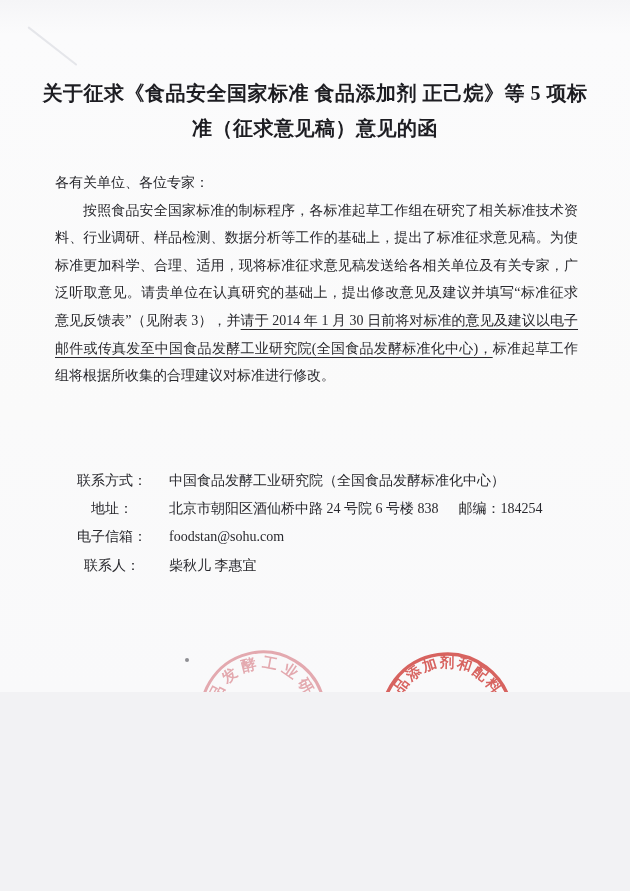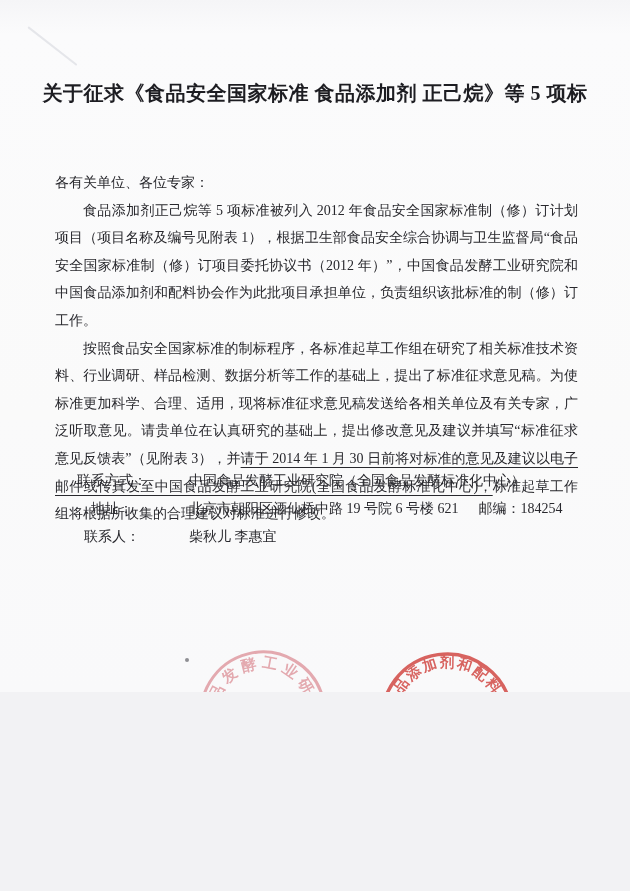--- a/index.html
+++ b/index.html
@@ -42,21 +42,21 @@
   
   .contact {
     position: absolute;
     left: 55px; top: 467px;
     font-size: 14px;
     line-height: 28.2px;
     color: #28282d;
   }
   .c-row { white-space: nowrap; }
   .c-label { display: inline-block; width: 114px; text-align: center; }
-  .c-val { margin-left: 20px; }
+  .c-val { margin-left: 0; }
   .postal-label { margin-left: 20px; }
 
   
   .sig-left  { position: absolute; left: 145px; top: 699px; font-size: 14px; }
   .sig-right { position: absolute; left: 322px; top: 699px; font-size: 14px; }
   .doc-date  { position: absolute; left: 352px; top: 757px; font-size: 12px; letter-spacing: 1px; }
 
   
   .seal { position: absolute; mix-blend-mode: multiply; pointer-events: none; }
   .seal-left  { left: 195px; top: 646px; opacity: 0.62; transform: rotate(-14deg); }
@@ -84,34 +84,37 @@
 </style>
 </head>
 <body>
 
 <div class="page">
 
   <div class="corner-streak"></div>
 
   <div class="title">
     <div>关于征求《食品安全国家标准 食品添加剂 正己烷》等 5 项标</div>
+    <div>准（征求意见稿）意见的函</div>
   </div>
 
   <div class="body-block">
     <div class="salutation">各有关单位、各位专家：</div>
-    <p class="para"><span>食品添加剂正己烷等 5 项标准被列入 2012 年食品安全国家标准制（修）订计划项目（项目名称及编号见附表 1），根据卫生部食品安全综合协调与卫生监督局“食品安全国家标准制（修）订项目委托协议书（2012 年）”，中国食品发酵工业研究院和中国食品添加剂和配料协会作为此批项目承担单位，负责组织该批标准的制（修）订工作。</span></p>
     <p class="para"><span>按照食品安全国家标准的制标程序，各标准起草工作组在研究了相关标准技术资料、行业调研、样品检测、数据分析等工作的基础上，提出了标准征求意见稿。为使标准更加科学、合理、适用，现将标准征求意见稿发送给各相关单位及有关专家，广泛听取意见。请贵单位在认真研究的基础上，提出修改意见及建议并填写“标准征求意见反馈表”（见附表 3），并</span><span class="u">请于 2014 年 1 月 30 日前将对标准的意见及建议以电子邮件或传真发至中国食品发酵工业研究院(全国食品发酵标准化中心)，</span><span>标准起草工作组将根据所收集的合理建议对标准进行修改。</span></p>
   </div>
 
   <div class="contact">
     <div class="c-row">
       <span class="c-label">联系方式：</span><span class="c-val">中国食品发酵工业研究院（全国食品发酵标准化中心）</span>
     </div>
     <div class="c-row">
-      <span class="c-label">地址：</span><span class="c-val">北京市朝阳区酒仙桥中路 19 号院 6 号楼 621</span><span class="postal-label">邮编：</span><span>184254</span>
+      <span class="c-label">地址：</span><span class="c-val">北京市朝阳区酒仙桥中路 24 号院 6 号楼 838</span><span class="postal-label">邮编：</span><span>184254</span>
+    </div>
+    <div class="c-row">
+      <span class="c-label">电子信箱：</span><span class="c-val">foodstan@sohu.com</span>
     </div>
     <div class="c-row">
       <span class="c-label">联系人：</span><span class="c-val">柴秋儿 李惠宜</span>
     </div>
   </div>
 
   <div class="sig-left">中国食品发酵工业研究院</div>
   <div class="sig-right">中国食品添加剂和配料协会</div>
   <div class="doc-date">2013 年 12 月 30 日</div>
 

